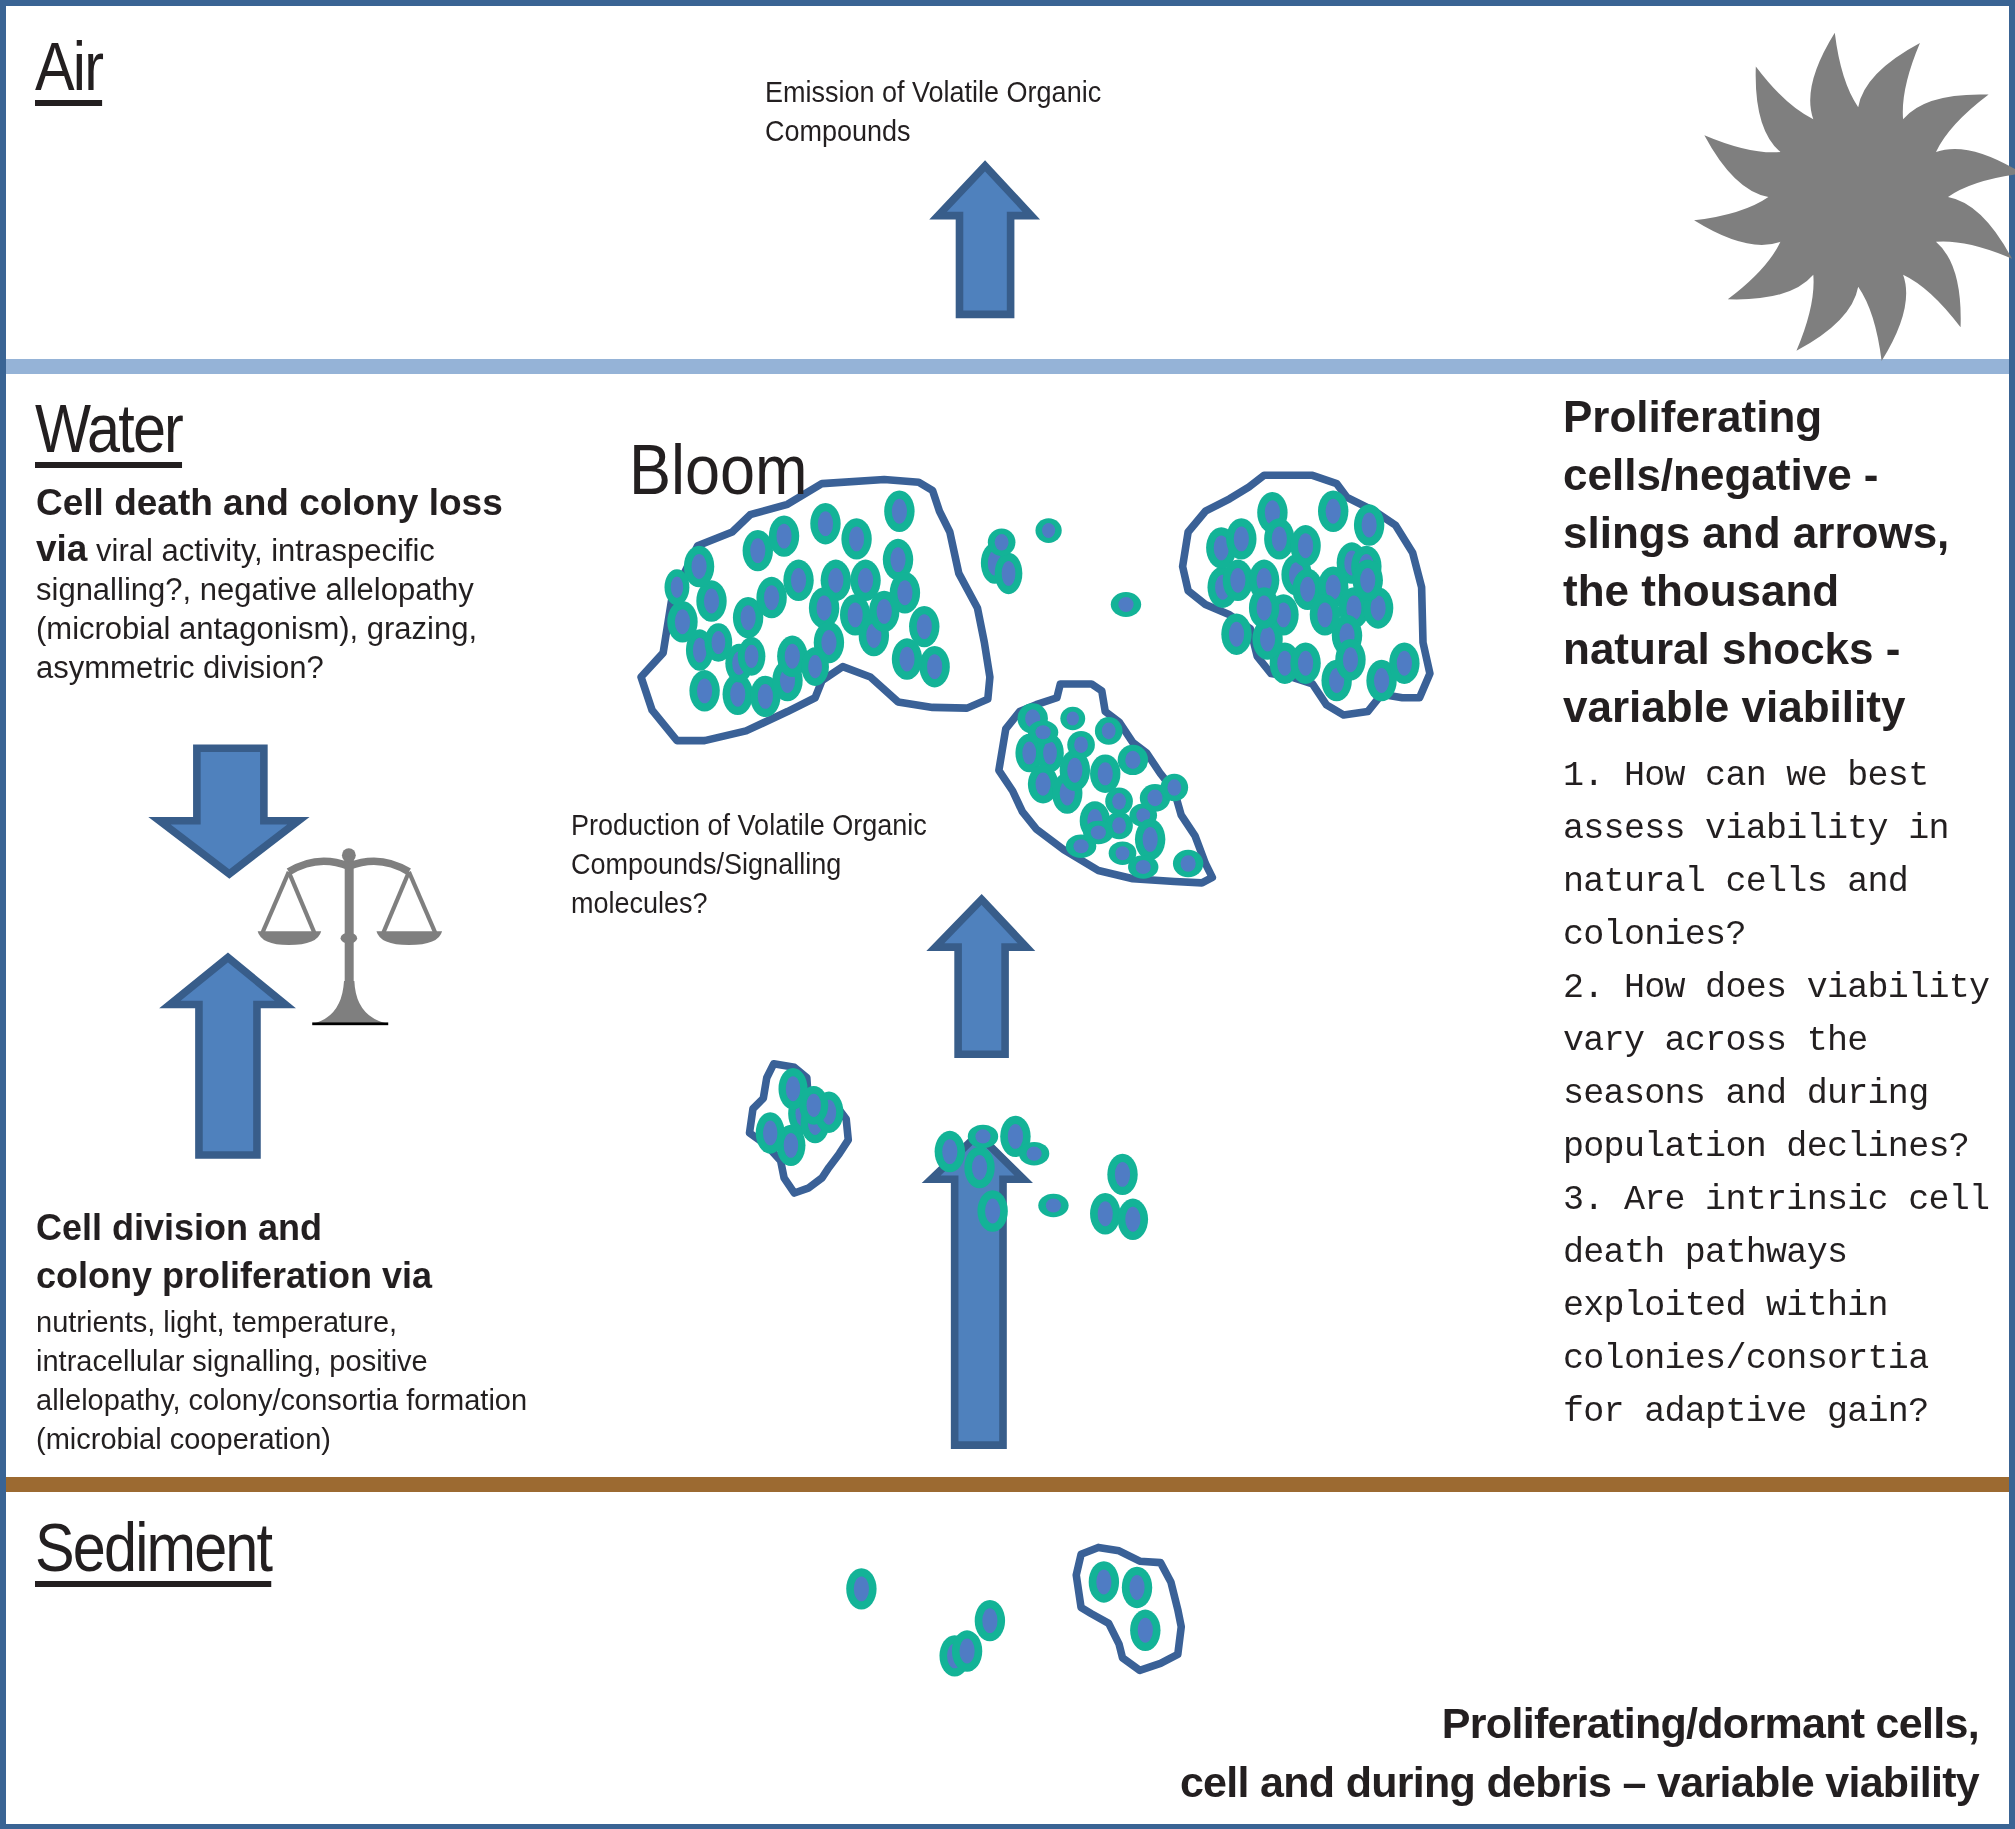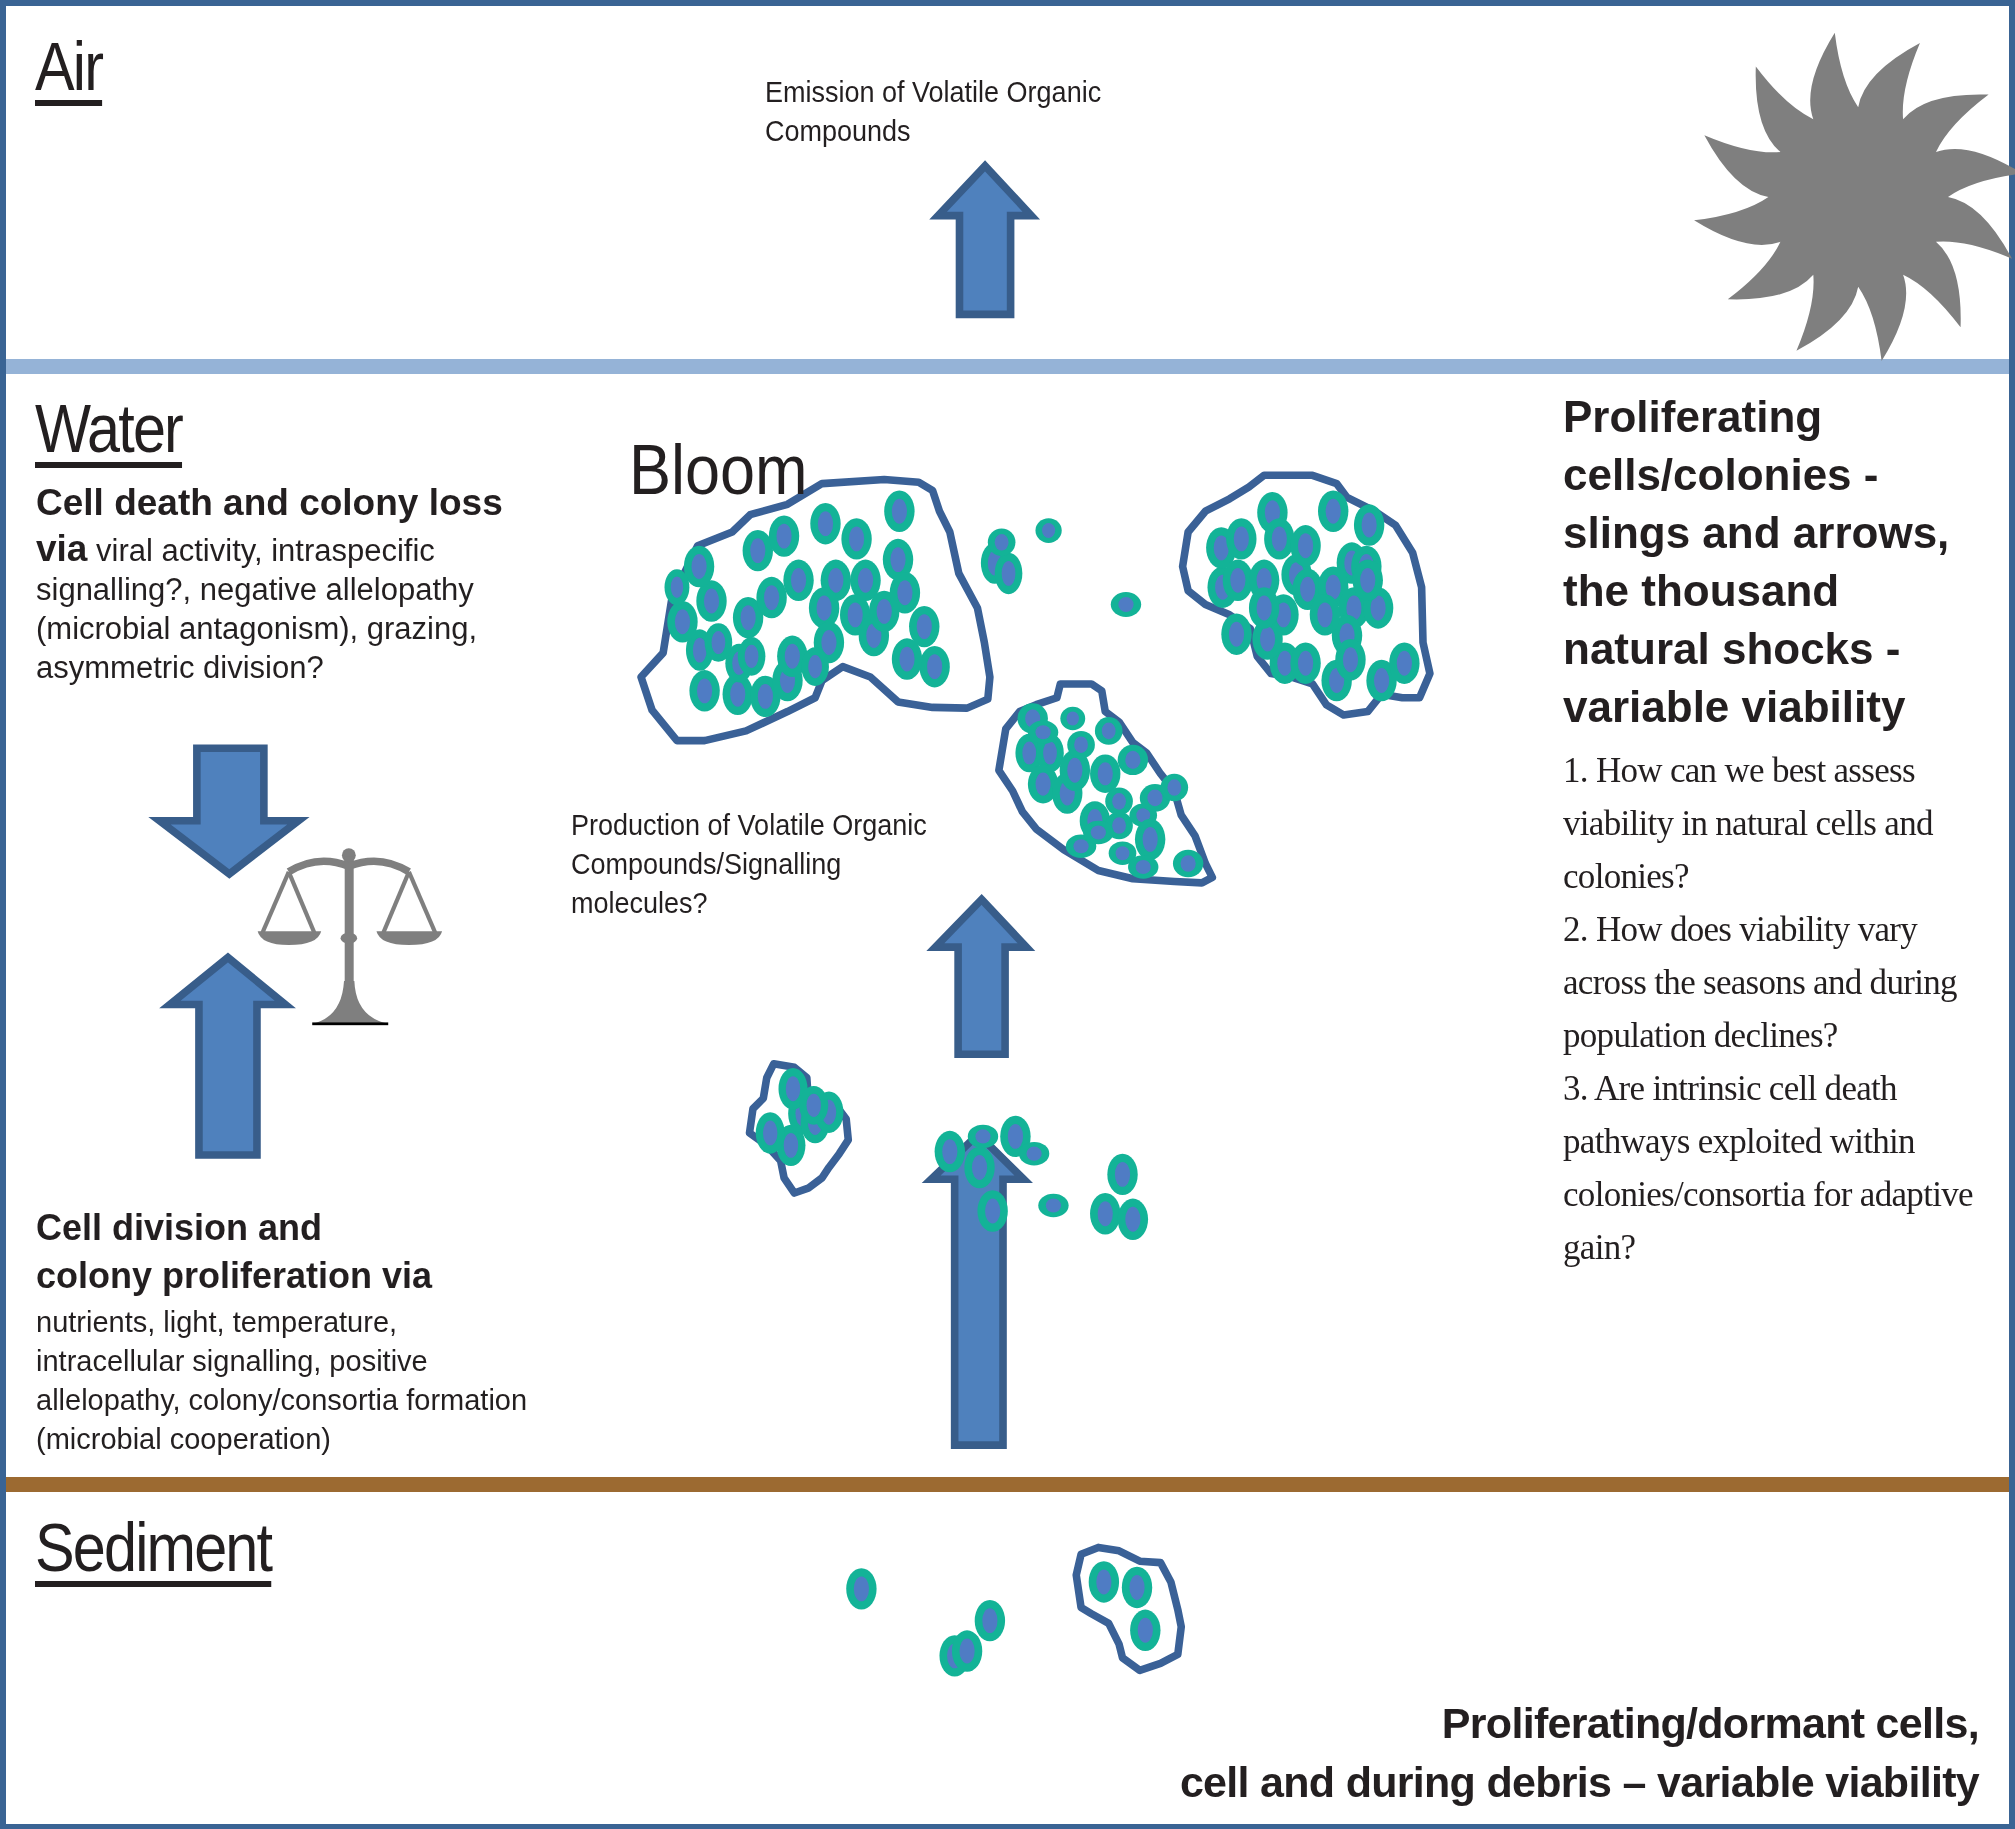--- a/index.html
+++ b/index.html
@@ -17,21 +17,21 @@
   .bloom-title { position: absolute; left: 629px; top: 435px; font-size: 70px; line-height: 1; transform: scaleX(0.9); transform-origin: left top; }
   .death-block { position: absolute; left: 36px; top: 477px; width: 525px; }
   .death-head { font-weight: bold; font-size: 37px; line-height: 51px; display: block; }
   .death-body { font-size: 31px; line-height: 39px; }
   .death-via { font-weight: bold; font-size: 37px; }
   .division-block { position: absolute; left: 36px; top: 1180px; width: 497px; }
   .division-head { font-weight: bold; font-size: 36px; line-height: 48px; margin-top: 24px; }
   .division-body { font-size: 29px; line-height: 39px; margin-top: 2.8px; }
   .prolif-block { position: absolute; left: 1563px; top: 388px; width: 428px; }
   .prolif-head { font-weight: bold; font-size: 44px; line-height: 58px; }
-  .prolif-q { font-family: Liberation Serif, serif; font-size: 35px; line-height: 53px; letter-spacing: -0.7px; margin-top: 8px; }
+  .prolif-q { font-family: Liberation Mono, monospace; font-size: 35px; line-height: 53px; letter-spacing: -0.7px; margin-top: 14px; }
   .prolif-q div { white-space: normal; }
   .overwinter { position: absolute; right: 36px; top: 1694px; font-weight: bold; font-size: 43px; line-height: 59px; text-align: right; letter-spacing: -0.7px; }
   svg.layer { position: absolute; left: 0; top: 0; }
 </style>
 </head>
 <body>
 
 <div class="frame"></div>
 <div class="line-water"></div>
 <div class="line-sediment"></div>
@@ -568,21 +568,21 @@
   <div class="division-body">nutrients, light, temperature, intracellular signalling, positive allelopathy, colony/consortia formation (microbial cooperation)</div>
 </div>
 
 <div class="label production">
   <div>Production of Volatile Organic</div>
   <div>Compounds/Signalling</div>
   <div>molecules?</div>
 </div>
 
 <div class="prolif-block">
-  <div class="prolif-head">Proliferating cells/colonies - slings and arrows, the thousand natural shocks - variable viability</div>
+  <div class="prolif-head">Proliferating cells/negative - slings and arrows, the thousand natural shocks - variable viability</div>
   <div class="prolif-q">
     <div>1. How can we best assess viability in natural cells and colonies?</div>
     <div>2. How does viability vary across the seasons and during population declines?</div>
     <div>3. Are intrinsic cell death pathways exploited within colonies/consortia for adaptive gain?</div>
   </div>
 </div>
 
 <div class="overwinter">
   <div>Proliferating/dormant cells,</div>
   <div>cell and during debris – variable viability</div>

